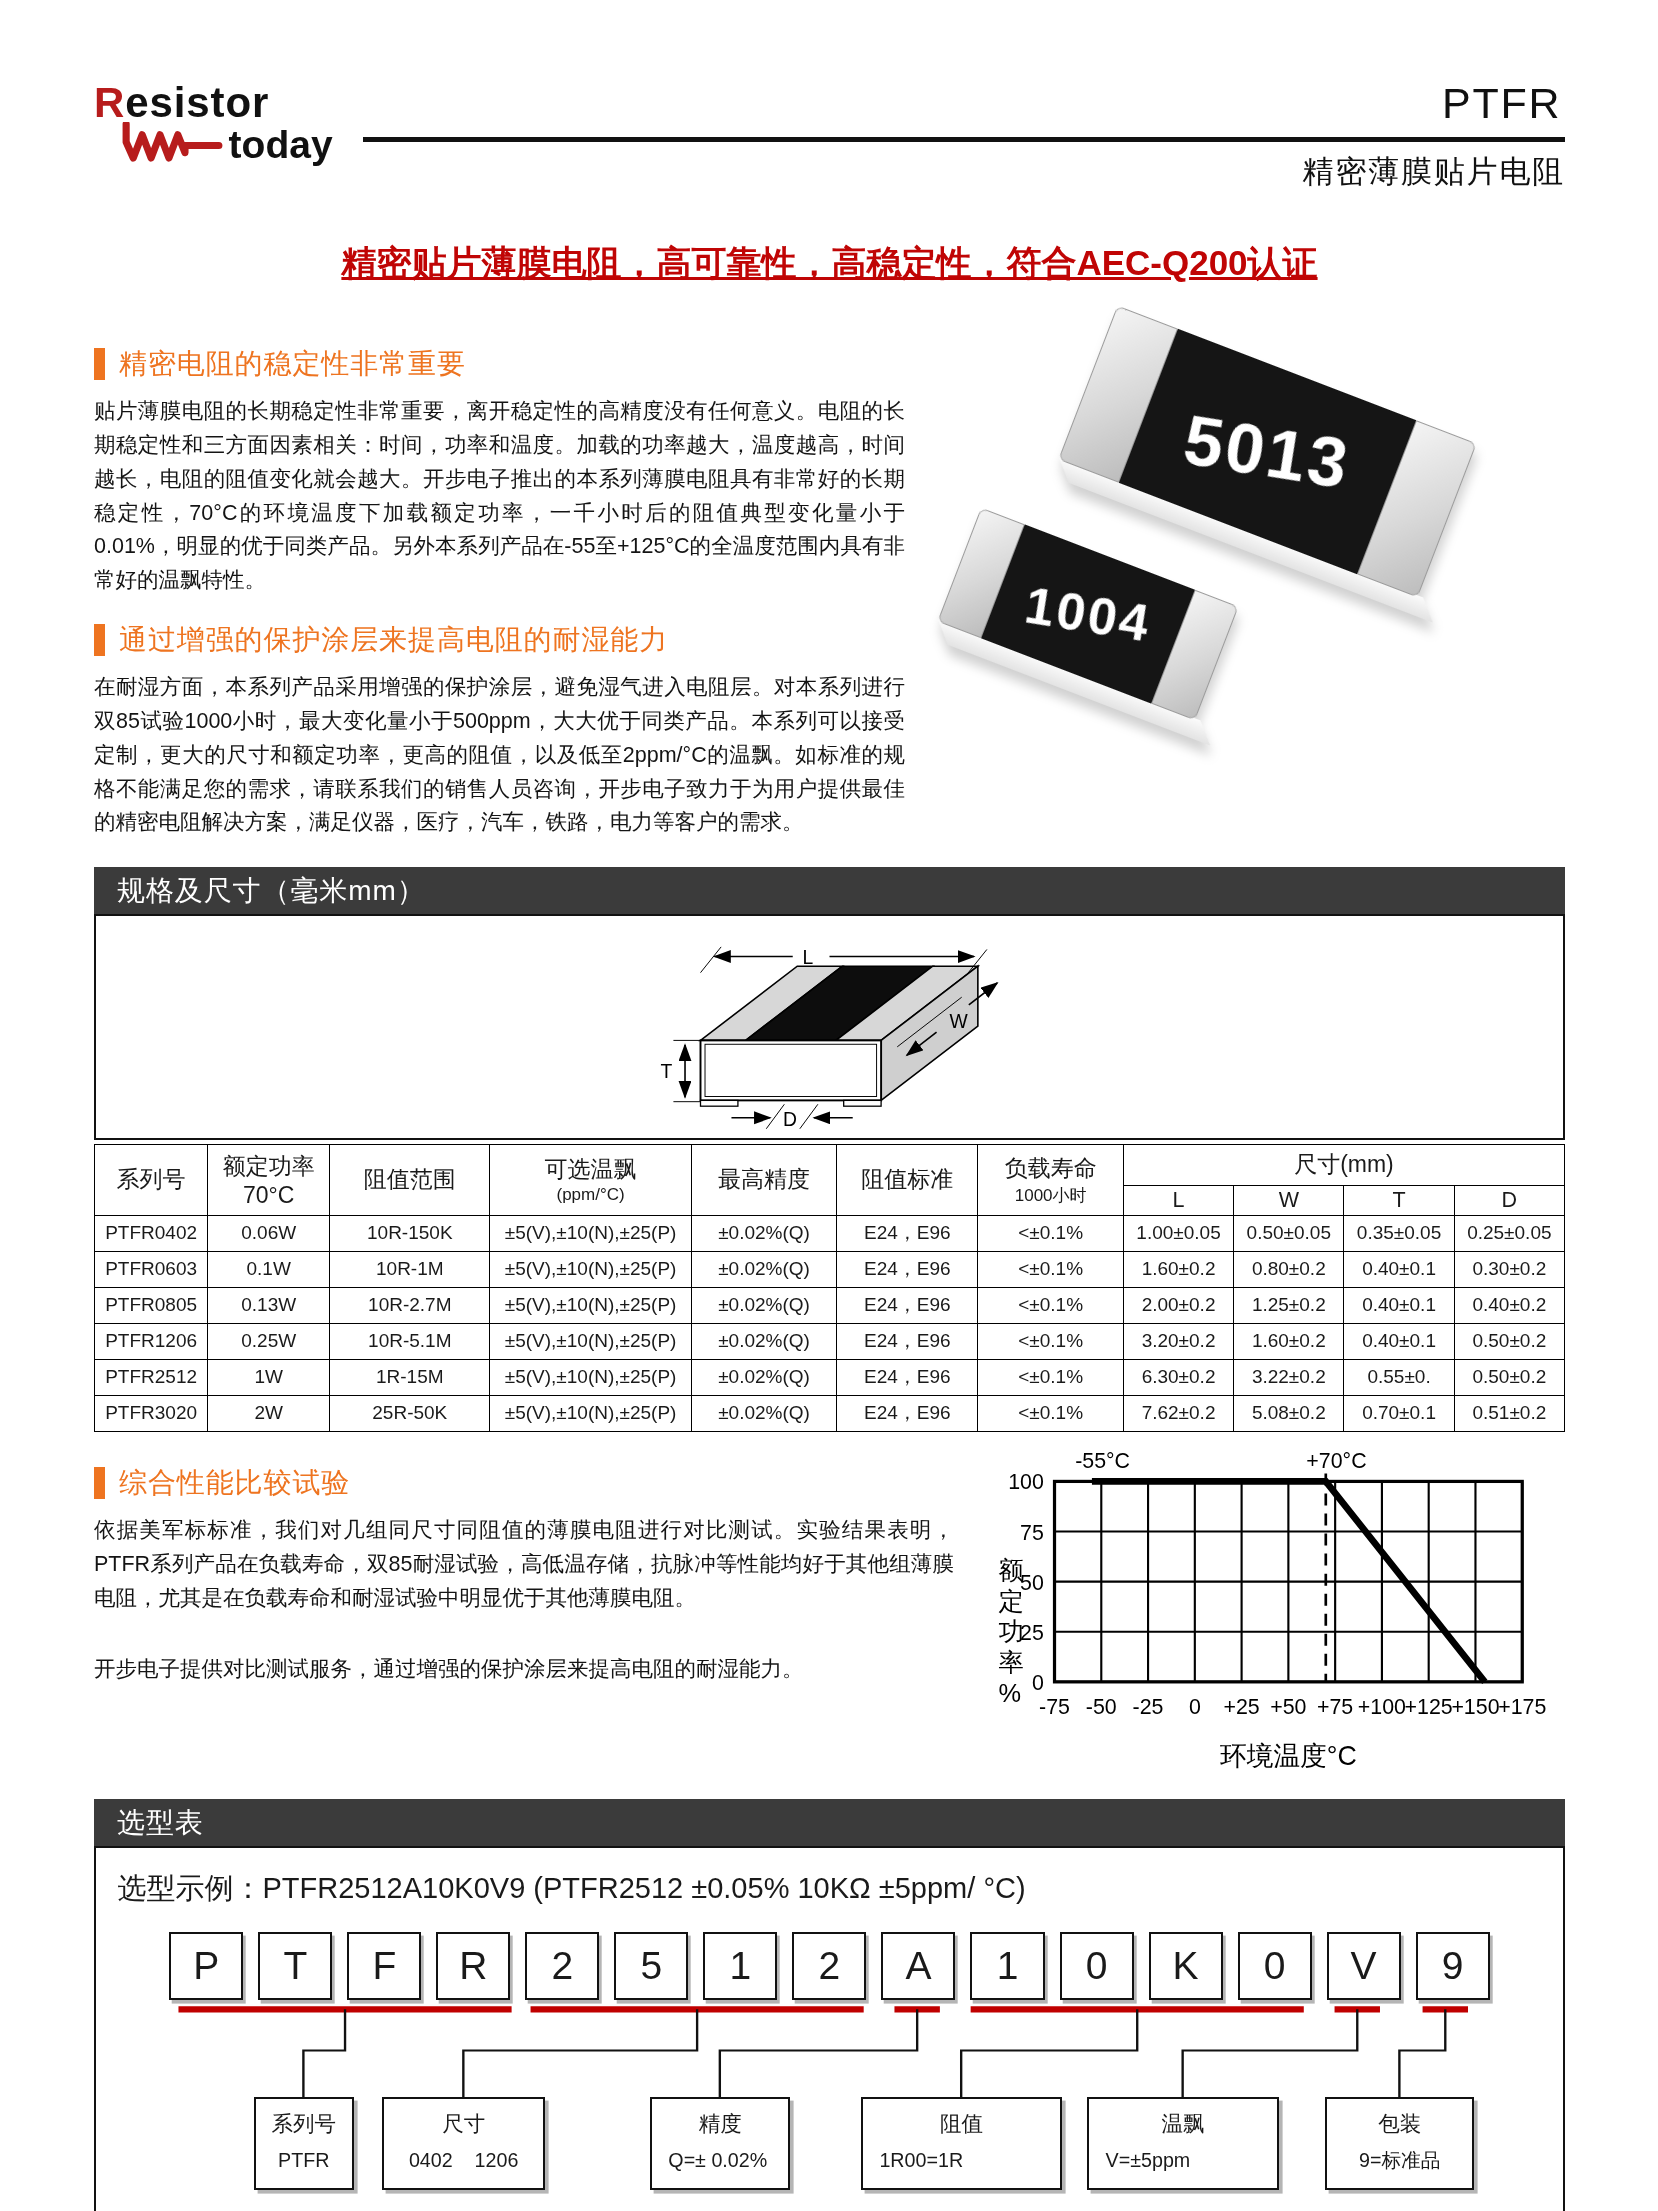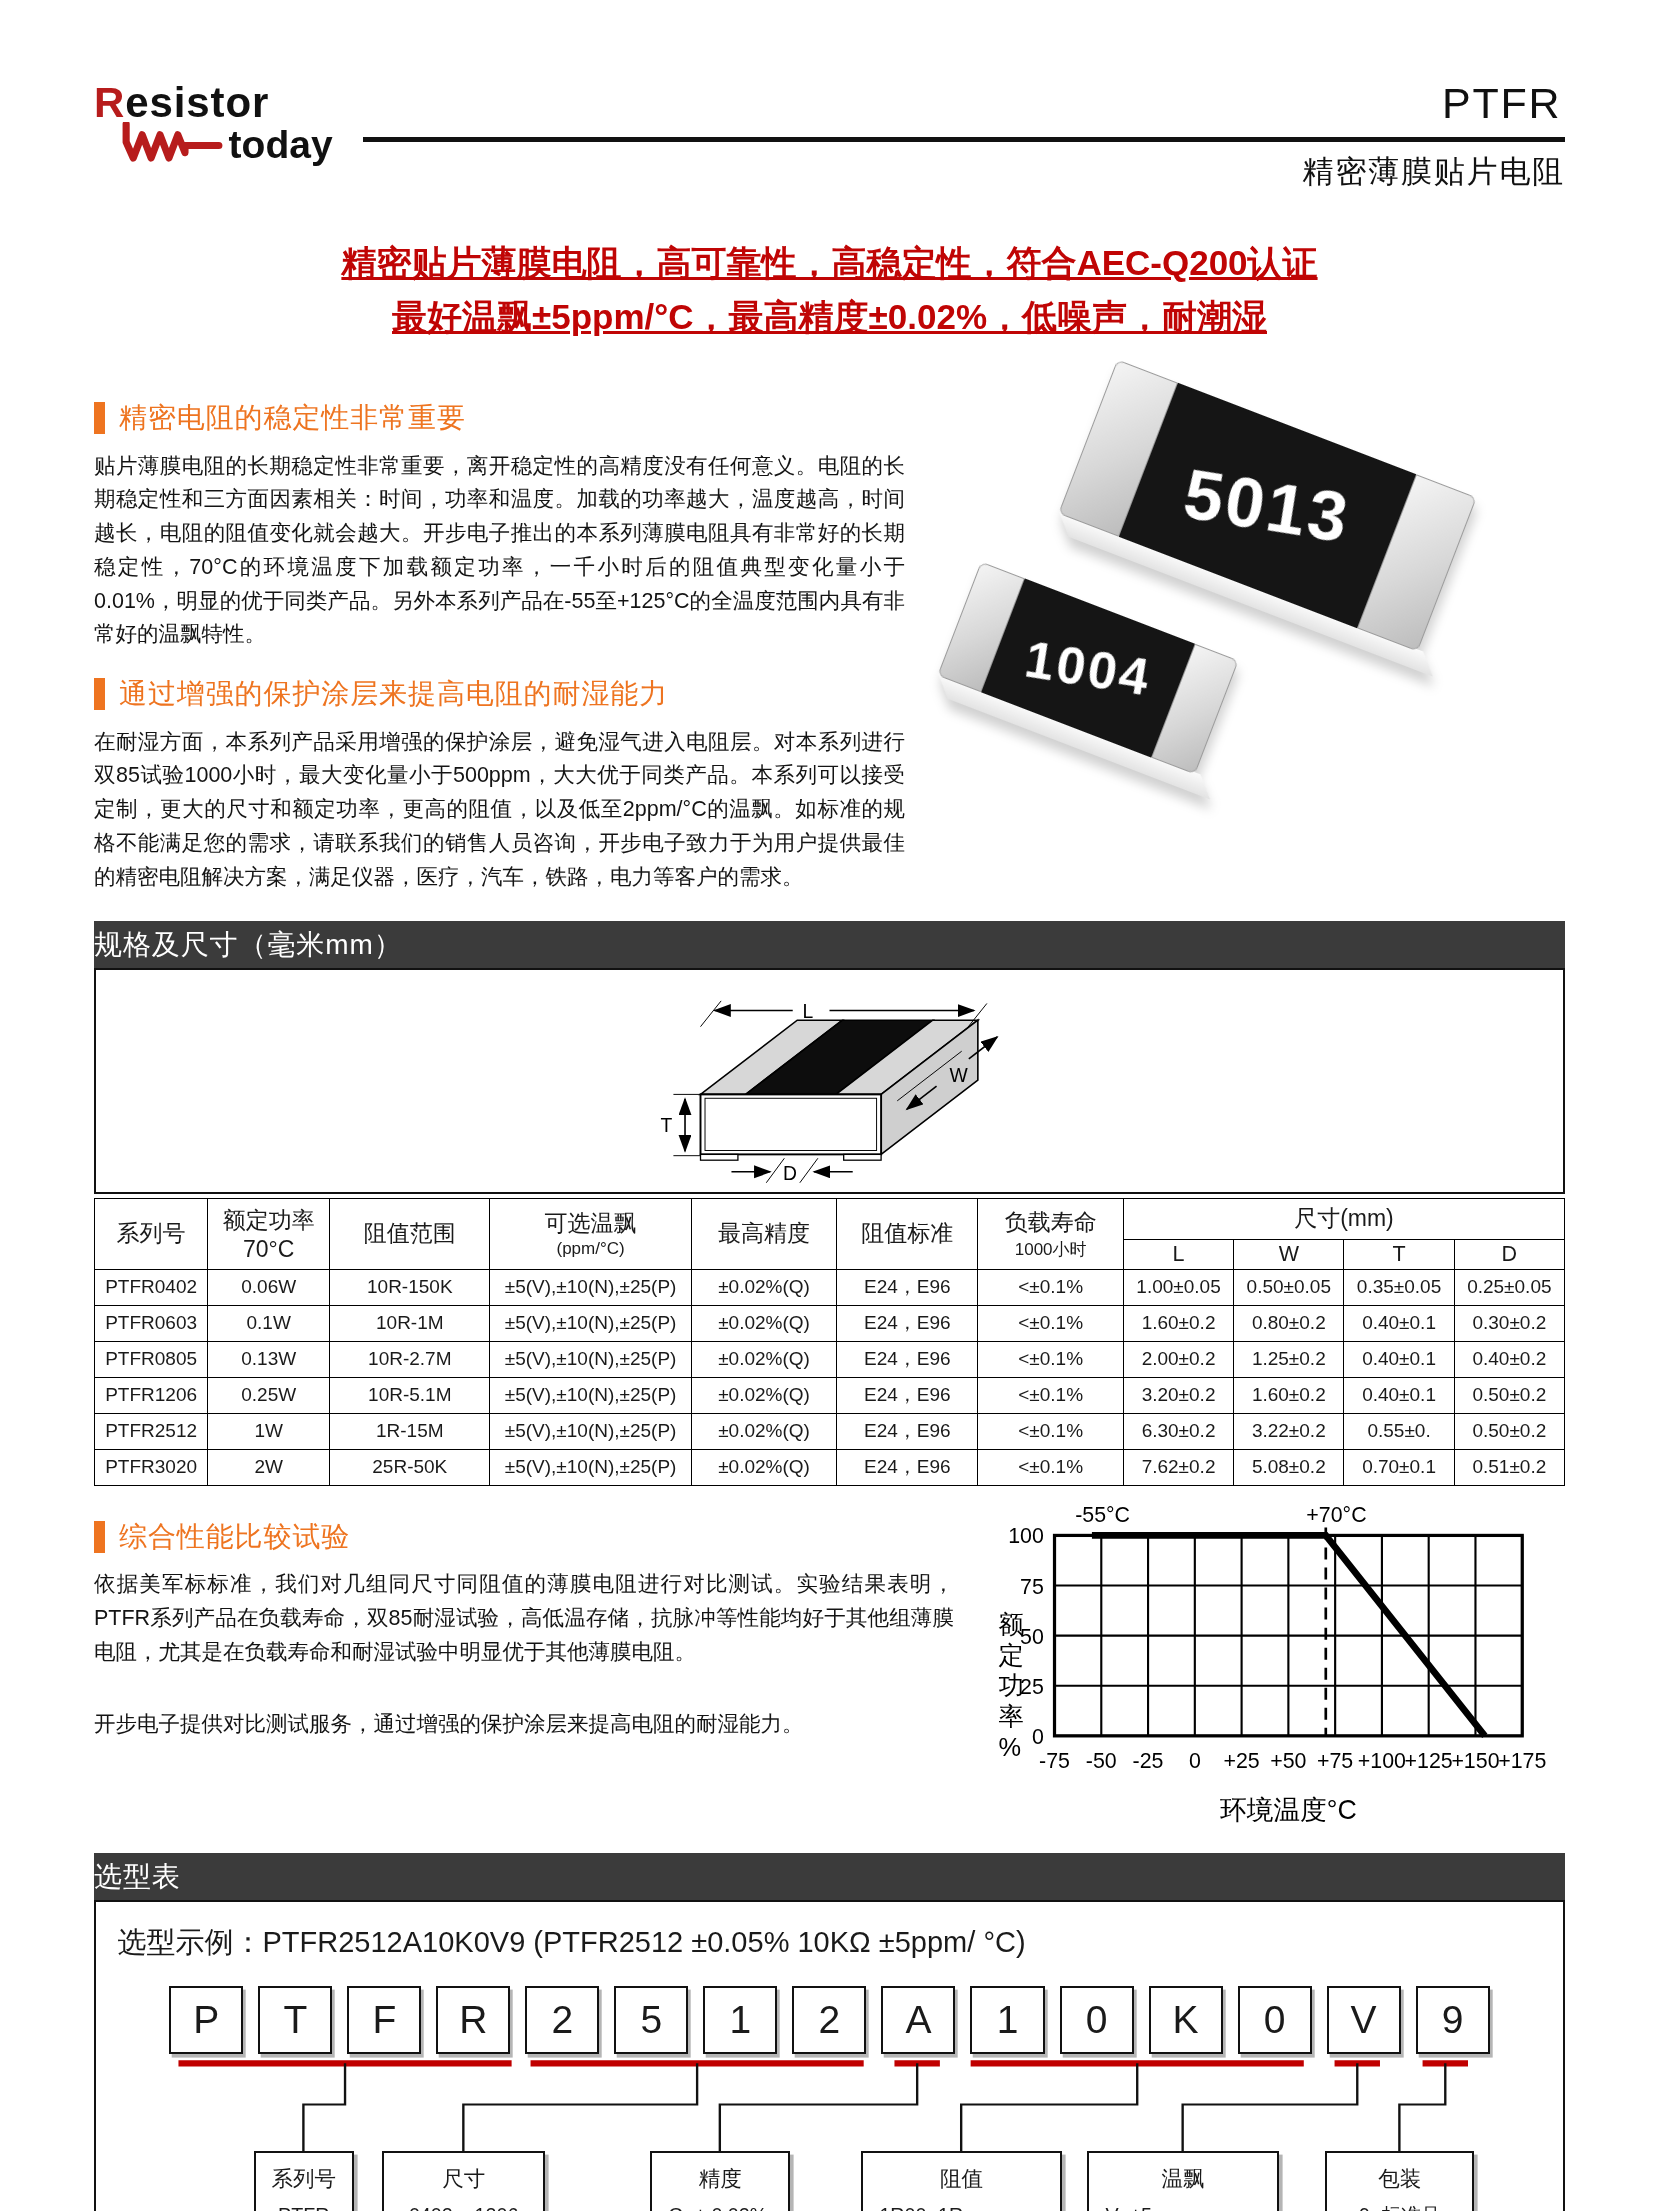--- a/index.html
+++ b/index.html
@@ -39,21 +39,21 @@
   .chip .cap.last  { border-radius:0 7.2px 7.2px 0; }
   .chip .mid { flex:1; background:#151515; display:flex; align-items:center; justify-content:center; }
   .chip .mid span { color:#fff; font-weight:bold; transform:rotate(-12deg); letter-spacing:2.7px; }
   .chip::after { content:""; position:absolute; left:9px; right:-14.3px; bottom:-18px; height:19.7px; background:linear-gradient(#fbfbfb,#e3e3e3); transform:skewX(42deg); z-index:-1; }
   .chip-large { left:134px; top:47px; width:385px; height:165px; transform:rotate(21deg); }
   .chip-large .mid span { font-size:70px; }
   .chip-small { left:9px; top:231px; width:276px; height:122px; transform:rotate(21deg); }
   .chip-small .mid span { font-size:52px; }
 
   
-  .dark-bar { background:#3b3b3b; color:#fff; font-size:28px; height:47px; line-height:47px; letter-spacing:0.9px; margin-top:27px; }
+  .dark-bar { background:#3b3b3b; color:#fff; font-size:28px; height:47px; line-height:47px; padding-left:23px; letter-spacing:0.9px; margin-top:27px; }
   .outline-box { border:2.7px solid #111; background:#fff; }
   .diagram-box { height:226px; display:flex; align-items:center; justify-content:center; }
 
   
   table.spec { width:100%; border-collapse:collapse; margin-top:3.6px; table-layout:fixed; }
   table.spec th, table.spec td { border:1.8px solid #000; text-align:center; vertical-align:middle; background:#fff; }
   table.spec thead th { font-weight:normal; }
   .th-main { font-size:23px; }
   .th-sub { font-size:17px; }
   table.spec thead tr:first-child th { height:41px; }
@@ -111,21 +111,20 @@
       </div>
       <div class="header-right">
         <div class="ptfr-title">PTFR</div>
         <div class="header-line"></div>
         <div class="header-sub">精密薄膜贴片电阻</div>
       </div>
     </div>
 
     <div class="hero">
       <div>精密贴片薄膜电阻，高可靠性，高稳定性，符合AEC-Q200认证</div>
-      <div>最好温飘±5ppm/°C，最高精度±0.02%，低噪声，耐潮湿</div>
     </div>
 
     <div class="twocol">
       <div class="col-left">
         <div class="sec-head">
           <span class="sec-bar"></span>
           <span class="sec-title">精密电阻的稳定性非常重要</span>
         </div>
         <div class="body-text">贴片薄膜电阻的长期稳定性非常重要，离开稳定性的高精度没有任何意义。电阻的长期稳定性和三方面因素相关：时间，功率和温度。加载的功率越大，温度越高，时间越长，电阻的阻值变化就会越大。开步电子推出的本系列薄膜电阻具有非常好的长期稳定性，70°C的环境温度下加载额定功率，一千小时后的阻值典型变化量小于0.01%，明显的优于同类产品。另外本系列产品在-55至+125°C的全温度范围内具有非常好的温飘特性。</div>
         <div class="sec-head">

